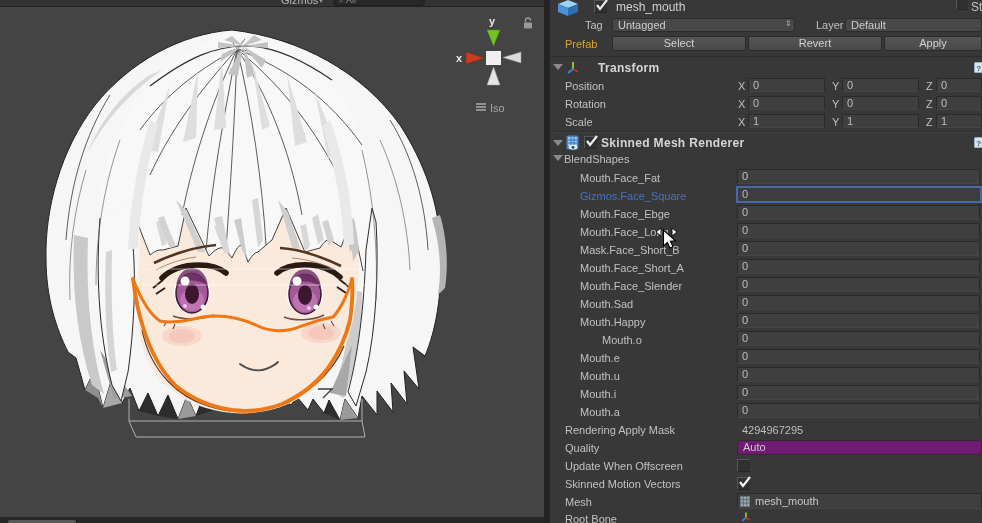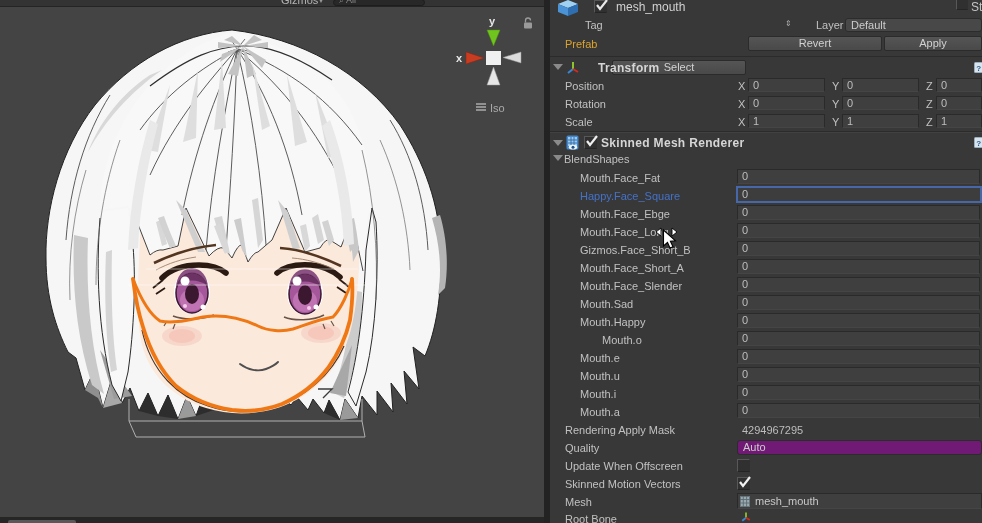--- a/index.html
+++ b/index.html
@@ -201,26 +201,27 @@
   </svg>
   <div class="cb" style="left:594px;top:0;"></div>
   <svg class="abs" style="left:594px;top:-2px;" width="16" height="16" viewBox="0 0 16 16">
       <path d="M3 7 L6 11 L13 2" stroke="#e8e8e8" stroke-width="2.2" fill="none"></path>
     </svg>
   <div class="lbl" style="left:616px;top:0;color:#d2d2d2;font-size:12px;">mesh_mouth</div>
   <div class="cb" style="left:956px;top:-2px;width:12px;height:12px;"></div>
   <div class="lbl" style="left:971px;top:0;color:#c5c5c5;font-size:12px;">St</div>
 
   <div class="lbl" style="left:585px;top:18px;">Tag</div>
+  <div class="drop" style="left:612px;top:18px;width:183px;height:14px;line-height:12px;">Untagged</div>
   <div class="abs" style="left:785px;top:19px;color:#b0b0b0;font-size:8px;">⇕</div>
   <div class="lbl" style="left:816px;top:18px;">Layer</div>
   <div class="drop" style="left:845px;top:18px;width:137px;height:14px;line-height:12px;">Default</div>
 
   <div class="lbl" style="left:565px;top:37px;color:#dba32e;">Prefab</div>
-  <div class="btn" style="left:612px;top:36px;width:134px;height:15px;line-height:13px;margin-top:24px;">Select</div>
+  <div class="btn" style="left:612px;top:36px;width:134px;height:15px;line-height:13px;">Select</div>
   <div class="btn" style="left:748px;top:36px;width:134px;height:15px;line-height:13px;">Revert</div>
   <div class="btn" style="left:884px;top:36px;width:98px;height:15px;line-height:13px;">Apply</div>
 
   <div class="abs" style="left:550px;top:56px;width:432px;height:1px;background:#2b2b2b;"></div>
   <div class="tri" style="left:553px;top:64px;"></div>
   <svg class="abs" style="left:565px;top:60px;" width="16" height="16" viewBox="0 0 16 16">
     <path d="M8 2 L8 9" stroke="#8ec32a" stroke-width="2"></path>
     <path d="M8 9 L3 13" stroke="#3887d4" stroke-width="2"></path>
     <path d="M8 9 L13 12" stroke="#d42a1e" stroke-width="2"></path>
   </svg>
@@ -272,27 +273,27 @@
       <rect x="0" y="1" width="9" height="11" rx="1.5" fill="#9bb0bf"></rect>
       <rect x="1" y="2" width="7" height="9" fill="#d8e4ee"></rect>
       <text x="2.2" y="9.5" font-size="8" fill="#2a5a8a" font-family="Liberation Sans" font-weight="bold">?</text>
     </svg>
 
   <div class="tri" style="left:553px;top:155px;"></div>
   <div class="lbl" style="left:564px;top:152px;">BlendShapes</div>
 
   <div class="lbl" style="left:580px;top:171px;">Mouth.Face_Fat</div>
   <div class="fld" style="left:737px;top:169px;width:243px;height:15px;line-height:13px;">0</div>
-  <div class="lbl" style="left:580px;top:189px;color:#4472c8;">Happy.Face_Square</div>
+  <div class="lbl" style="left:580px;top:189px;color:#4472c8;">Gizmos.Face_Square</div>
   <div class="fld" style="left:736px;top:186px;width:246px;height:17px;line-height:13px;border:2px solid #4668a8;background:#3d3d3d;">0</div>
   <div class="lbl" style="left:580px;top:207px;">Mouth.Face_Ebge</div>
   <div class="fld" style="left:737px;top:205px;width:243px;height:15px;line-height:13px;">0</div>
   <div class="lbl" style="left:580px;top:225px;">Mouth.Face_Long</div>
   <div class="fld" style="left:737px;top:223px;width:243px;height:15px;line-height:13px;">0</div>
-  <div class="lbl" style="left:580px;top:243px;">Gizmos.Face_Short_B</div>
+  <div class="lbl" style="left:580px;top:243px;">Mask.Face_Short_B</div>
   <div class="fld" style="left:737px;top:241px;width:243px;height:15px;line-height:13px;">0</div>
   <div class="lbl" style="left:580px;top:261px;">Mouth.Face_Short_A</div>
   <div class="fld" style="left:737px;top:259px;width:243px;height:15px;line-height:13px;">0</div>
   <div class="lbl" style="left:580px;top:279px;">Mouth.Face_Slender</div>
   <div class="fld" style="left:737px;top:277px;width:243px;height:15px;line-height:13px;">0</div>
   <div class="lbl" style="left:580px;top:297px;">Mouth.Sad</div>
   <div class="fld" style="left:737px;top:295px;width:243px;height:15px;line-height:13px;">0</div>
   <div class="lbl" style="left:580px;top:315px;">Mouth.Happy</div>
   <div class="fld" style="left:737px;top:313px;width:243px;height:15px;line-height:13px;">0</div>
   <div class="lbl" style="left:602px;top:333px;">Mouth.o</div>

